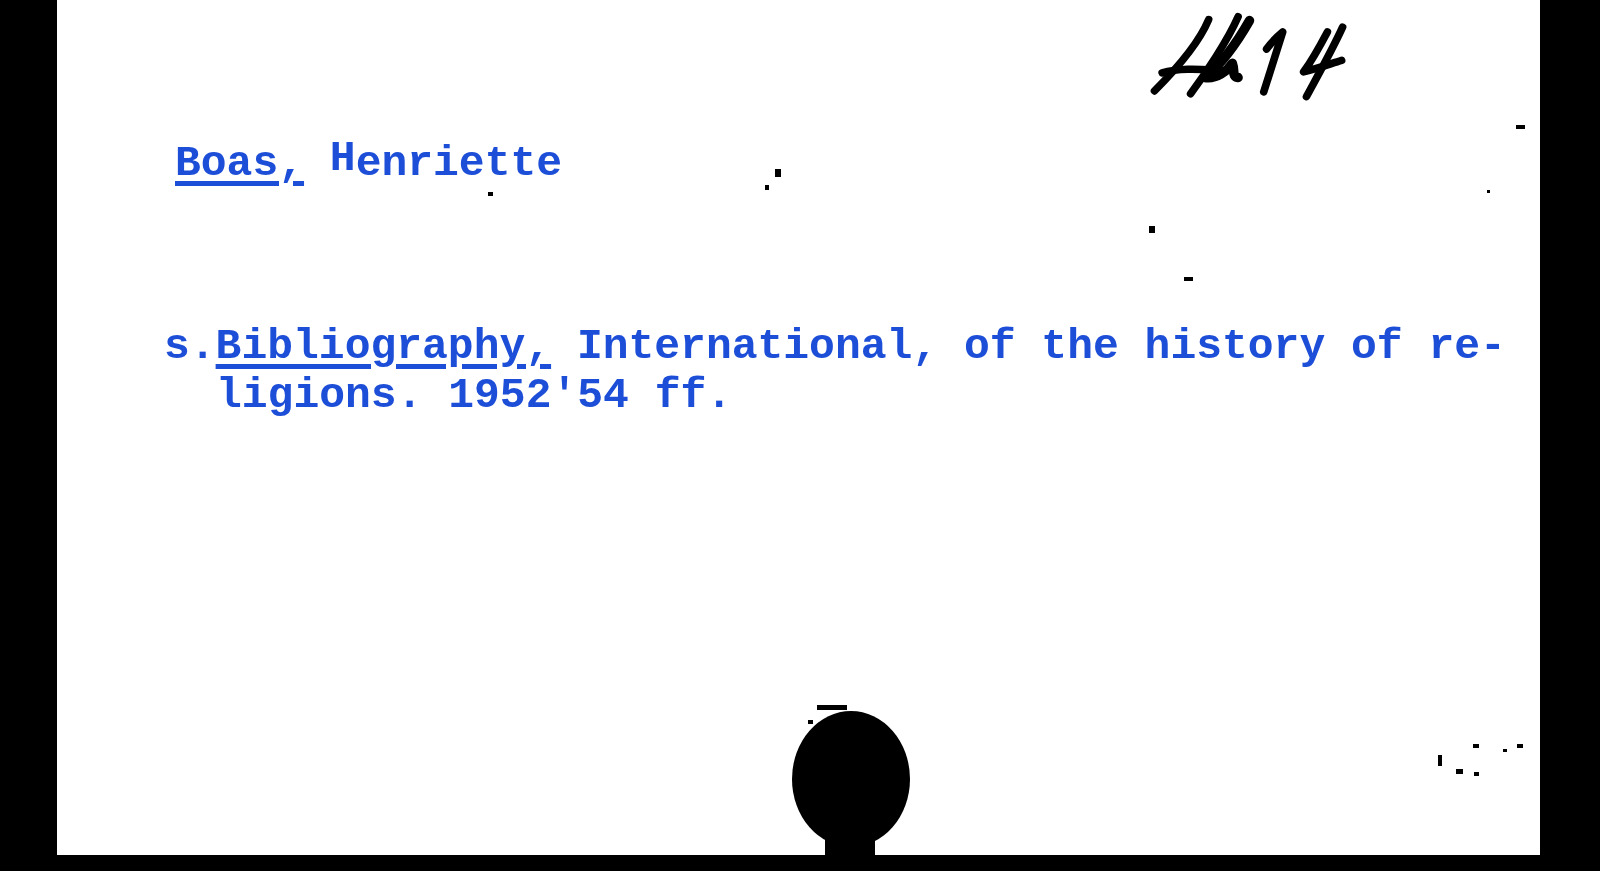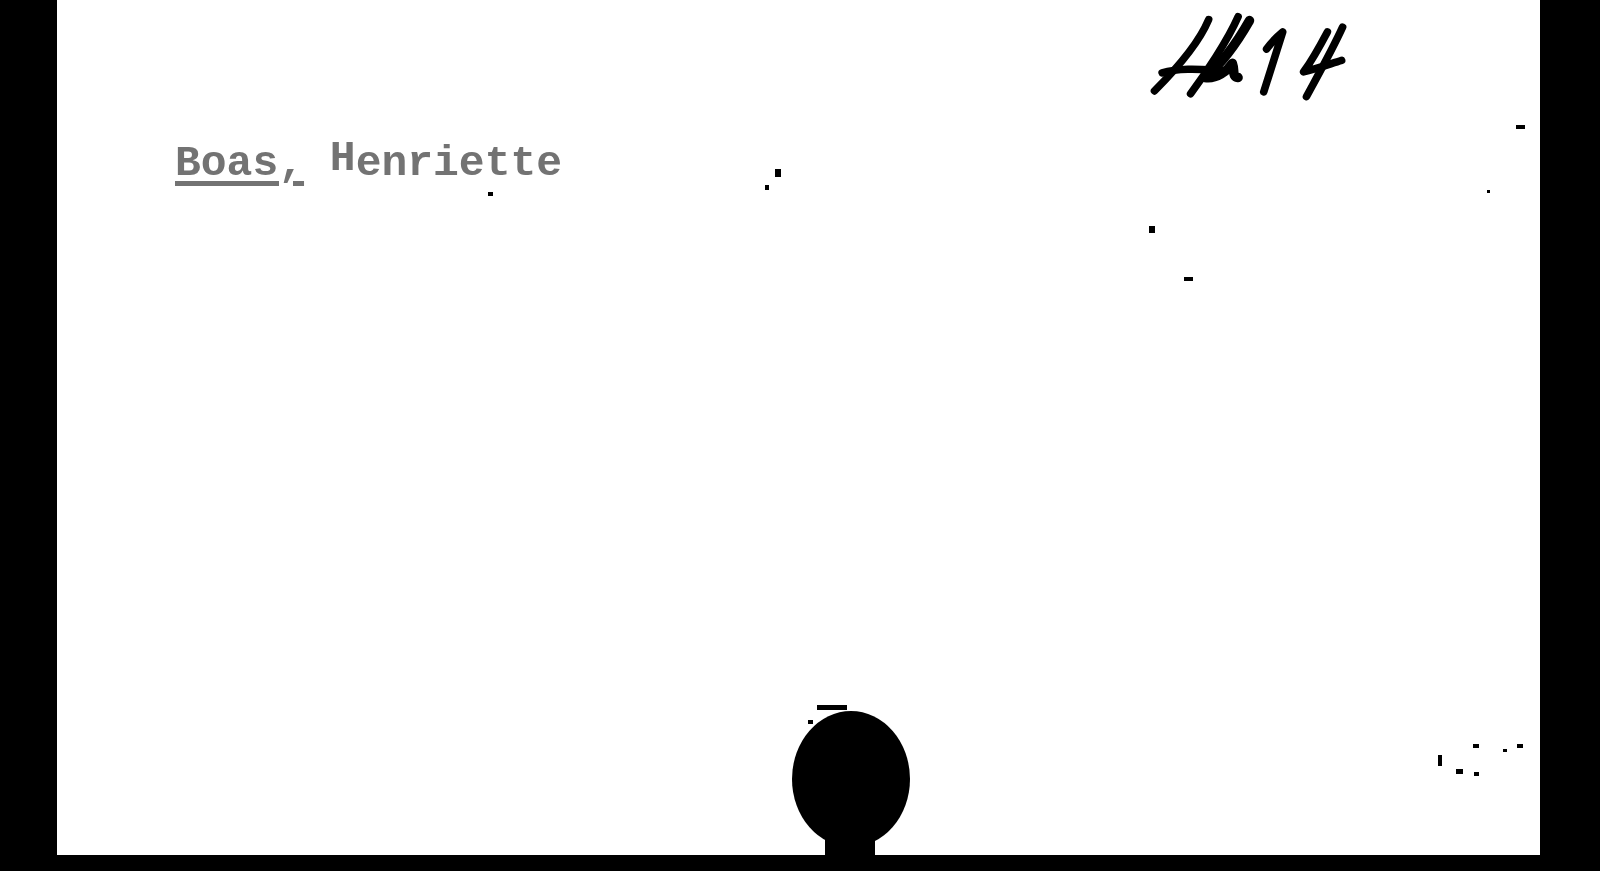--- a/index.html
+++ b/index.html
@@ -18,21 +18,21 @@
   .card {
     position: absolute;
     left: 57px;
     top: 0;
     width: 1483px;
     height: 855px;
     background: #ffffff;
   }
   .typed {
     position: absolute;
-    color: #737373;
+    color: #1d4ed8;
     font-size: 43px;
     font-weight: bold;
     line-height: 1;
     white-space: pre;
     letter-spacing: 0;
   }
   .u {
     text-decoration: underline;
     text-decoration-thickness: 5px;
     text-underline-offset: 6px;
@@ -94,20 +94,21 @@
       <path d="M23,64 C40,59 60,60 78,61"></path>
       <path stroke-width="10" d="M115,9 C103,30 85,55 68,69 C80,71 92,62 97,54 C100,62 96,68 103,69"></path>
       <path d="M133,39 C138,32 144,26 150,21 L130,84"></path>
       <path d="M197,21 C188,38 180,52 172,63 C185,60 199,55 212,51"></path>
       <path d="M213,16 C202,40 188,65 175,89"></path>
     </svg>
 
     <div class="typed heading-line"><span class="u">Boas,</span><span> </span><span class="raised-initial">H</span><span>enriette</span></div>
 
 
+    <div class="typed reference-block"><span>s.</span><span class="u">Bibliography,</span><span> International, of the history of re-</span><br><span>ligions. 1952'54 ff.</span></div>
 
     <div class="punch-hole"></div>
     <div class="punch-hole-stem"></div>
 
     <div class="speck" style="left:1459px;top:125px;width:9px;height:4px;"></div>
     <div class="speck" style="left:718px;top:169px;width:6px;height:8px;"></div>
     <div class="speck" style="left:708px;top:185px;width:4px;height:5px;"></div>
     <div class="speck" style="left:431px;top:192px;width:5px;height:4px;"></div>
     <div class="speck" style="left:1092px;top:226px;width:6px;height:7px;"></div>
     <div class="speck" style="left:1127px;top:277px;width:9px;height:4px;"></div>

